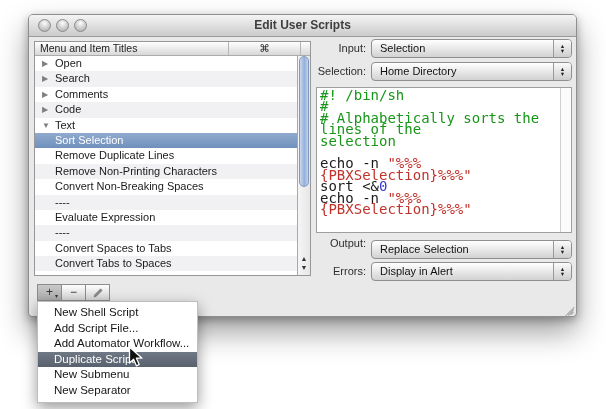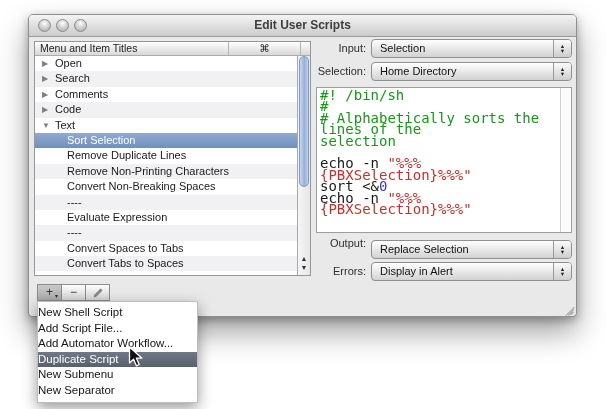--- a/index.html
+++ b/index.html
@@ -26,21 +26,21 @@
                font-size:10.5px;color:#222;box-sizing:border-box;}
   .hcol1{width:194px;padding-left:5px;line-height:13px;border-right:1px solid #b5b5b5;box-sizing:border-box;}
   .hcol2{width:72px;text-align:center;line-height:13px;border-right:1px solid #b5b5b5;box-sizing:border-box;}
   .hcol3{flex:1;}
   .list-rows{position:absolute;left:0;top:14px;right:13px;bottom:0;overflow:hidden;}
   .lrow{position:relative;height:15.4px;line-height:15.4px;font-size:11px;color:#1a1a1a;white-space:nowrap;}
   .lrow.stripe{background:#f1f1f3;}
   .lrow.selected{color:#fff;background:linear-gradient(#91aacd,#6f90bd);}
   .lrow .disc{position:absolute;left:7px;top:0;font-size:8px;color:#7f7f7f;line-height:15.4px;}
   .lrow .lbl-group{padding-left:20px;display:block;}
-  .lrow .lbl-child{padding-left:32px;display:block;}
+  .lrow .lbl-child{padding-left:20px;display:block;}
   .list-scrollbar{position:absolute;top:14px;right:0;bottom:0;width:13px;border-left:1px solid #a9a9a9;
                   background:linear-gradient(to right,#f5f5f5,#e7e7e7);box-sizing:border-box;}
   .thumb{position:absolute;left:1px;right:1px;top:0;height:131px;border-radius:6px;
          border:1px solid #8099c0;box-sizing:border-box;
          background:linear-gradient(to right,#cdd9ee 0%,#94b0da 55%,#c3d2ea 100%);}
   .sb-arrows{position:absolute;left:0;right:0;bottom:3px;text-align:center;color:#333;}
   .sb-arrows div{font-size:7px;line-height:9px;}
 
   
   .btn-group{position:absolute;left:8px;top:269px;display:flex;}
@@ -71,21 +71,21 @@
   
   .grip{position:absolute;right:2px;bottom:2px;width:12px;height:12px;}
   .grip div{position:absolute;background:#9a9a9a;height:1px;transform:rotate(-45deg);}
   .grip .g1{width:12px;left:2px;top:9px;}
   .grip .g2{width:8px;left:5px;top:10px;}
   .grip .g3{width:4px;left:8px;top:11px;}
 
   
   .ctx-menu{position:absolute;left:37px;top:301px;width:159px;background:#ffffff;
             border:1px solid #bdbdbd;box-shadow:0 5px 14px rgba(0,0,0,.4);padding:3px 0;z-index:50;}
-  .ctx-item{height:15.6px;line-height:15.6px;font-size:11.5px;color:#151515;white-space:nowrap;}
+  .ctx-item{height:15.6px;line-height:15.6px;font-size:11.5px;color:#151515;padding-left:16px;white-space:nowrap;}
   .ctx-item.hl{background:linear-gradient(#6f7885,#58616d);color:#fff;}
 
   .cursor{position:absolute;left:128px;top:346px;z-index:99;}
 </style>
 </head>
 <body>
 
 <div class="stage">
 
   <div class="window">

